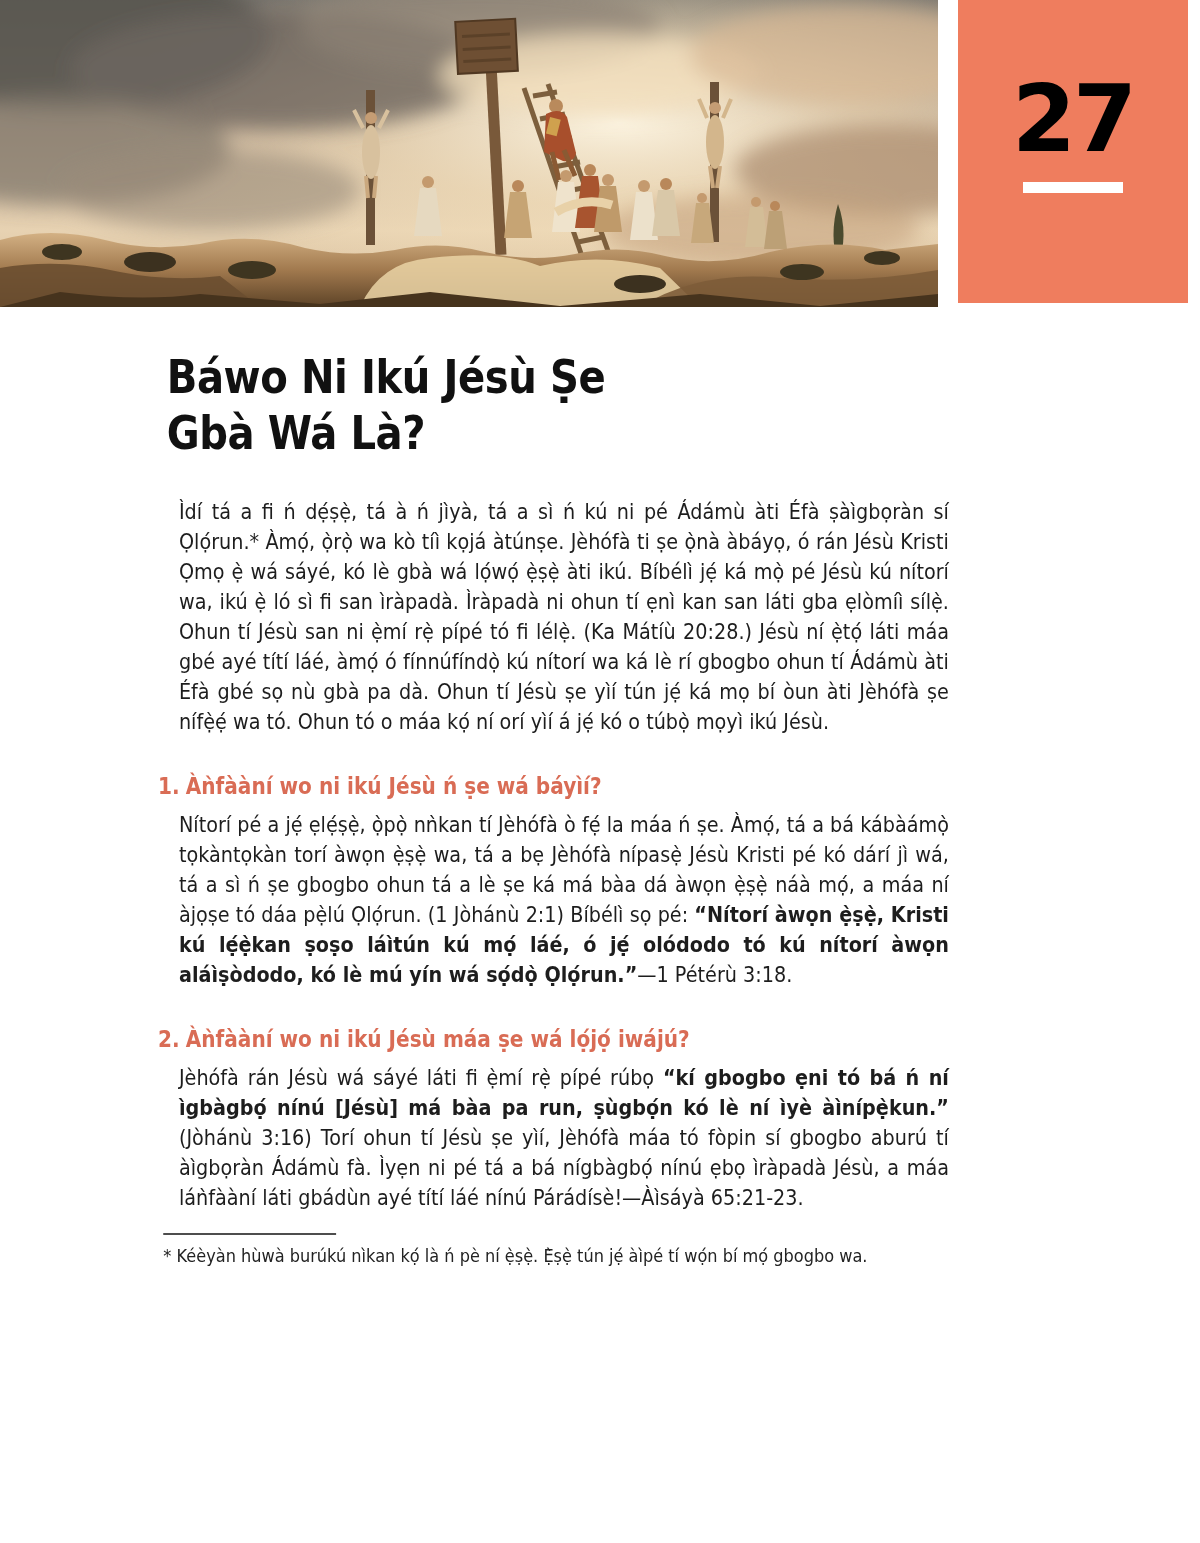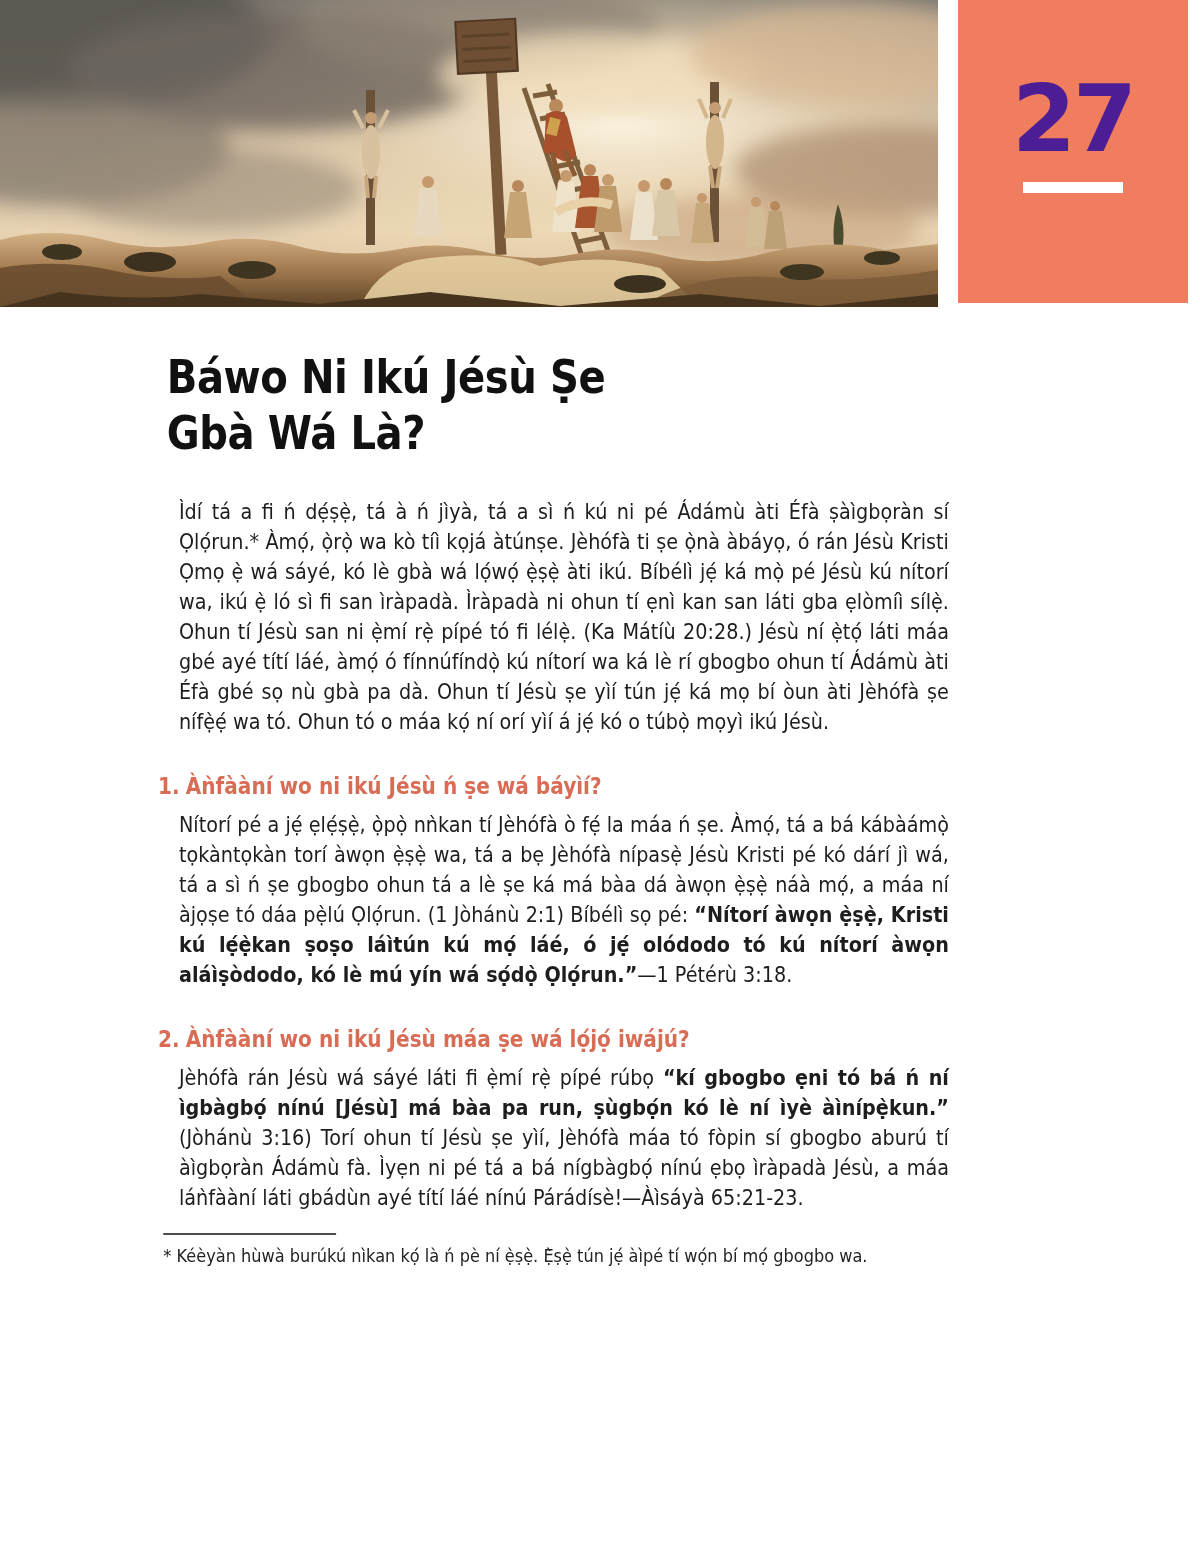--- a/index.html
+++ b/index.html
@@ -3,21 +3,21 @@
 <meta charset="utf-8">
 <style>
   html,body { margin:0; padding:0; background:#ffffff; }
   body { width:1200px; height:1543px; font-family:"DejaVu Sans","Liberation Sans",sans-serif; }
   .page { position:relative; width:1200px; height:1543px; background:#ffffff; overflow:hidden; }
 
   
   .hero { position:absolute; left:0; top:0; width:938px; height:307px; overflow:hidden; }
   .hero svg { display:block; }
   .chapter-badge { position:absolute; left:958px; top:0; width:230px; height:303px;
-                   background:#ef7d5e; color:#4c1d95; text-align:center; }
+                   background:#ef7d5e; color:#000000; text-align:center; }
   .chapter-num { font-weight:bold; font-size:92px; line-height:1; padding-top:74px; letter-spacing:-3px; }
   .chapter-underline { width:100px; height:11px; background:#ffffff; margin:16px auto 0; }
 
   
   .content { position:absolute; left:158px; top:307px; width:906px;
              transform:scaleX(0.873); transform-origin:0 0; color:#1d1d1d; }
   h1.title { margin:42px 0 0 10px; font-size:46px; line-height:56px; color:#111111;
              font-weight:bold; letter-spacing:-0.5px; }
   h1.title span { display:block; }
   .para  { margin:36px 0 0 24px; font-size:22px; line-height:30px; text-align:justify; }

